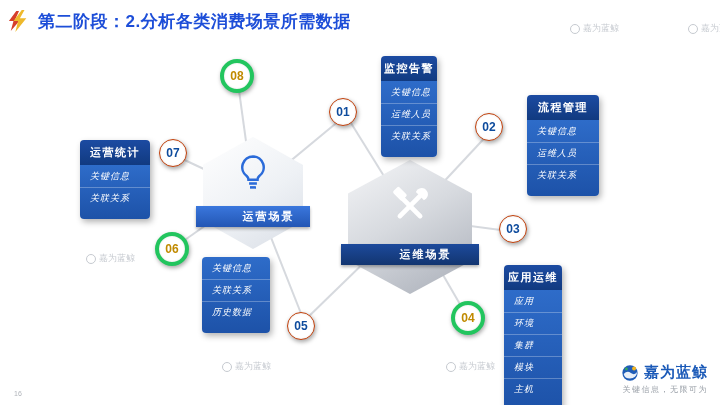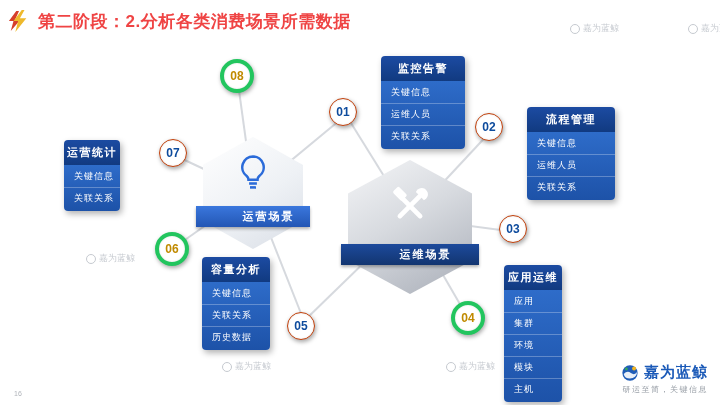--- a/index.html
+++ b/index.html
@@ -4,21 +4,21 @@
 <style>
   html,body{margin:0;padding:0;}
   body{
     width:720px;height:405px;position:relative;overflow:hidden;
     background:#ffffff;
     font-family:"Liberation Sans","DejaVu Sans",sans-serif;
   }
   
   .title-bar{position:absolute;left:8px;top:8px;display:flex;align-items:center;gap:8px;z-index:10;}
   .bolt-icon{width:22px;height:26px;flex:0 0 auto;}
-  .slide-title{font-size:17px;font-weight:bold;color:#ef4444;letter-spacing:.5px;}
+  .slide-title{font-size:17px;font-weight:bold;color:#1d4ed8;letter-spacing:.5px;}
   
   .links{position:absolute;left:0;top:0;z-index:1;}
   
   .hex-wrap{position:absolute;z-index:3;}
   .hex{position:absolute;inset:0;
     clip-path:polygon(50% 0,100% 25%,100% 75%,50% 100%,0 75%,0 25%);}
   .hex-light{background:linear-gradient(145deg,#ffffff 0%,#eef1f5 55%,#d9dee6 100%);
     filter:drop-shadow(3px 4px 4px rgba(0,0,0,.22));}
   .hex-gray{background:linear-gradient(150deg,#f4f5f7 0%,#d7dadf 45%,#a9aeb8 100%);
     filter:drop-shadow(3px 5px 5px rgba(0,0,0,.3));}
@@ -34,21 +34,21 @@
     display:flex;align-items:center;justify-content:center;
     font-size:12px;font-weight:bold;z-index:4;
     box-shadow:1px 2px 4px rgba(0,0,0,.35), inset 0 0 2px rgba(0,0,0,.15);}
   .node.blue{border:1px solid #c2410c;color:#0d4b9d;}
   .node.gold{border:4px solid #22c55e;color:#c08a00;}
   
   .info-box{position:absolute;z-index:5;border-radius:4px;overflow:hidden;
     box-shadow:2px 3px 6px rgba(0,0,0,.3);}
   .info-box .hd{background:linear-gradient(#1c4ba2,#113a80);color:#fff;
     font-size:11px;font-weight:bold;text-align:center;padding:5px 2px;letter-spacing:1.5px;}
-  .info-box .bd{background:linear-gradient(180deg,#2e6cc9,#1d52a8);padding:1px 0 2px 0;}
+  .info-box .bd{background:linear-gradient(180deg,#2e6cc9,#1d52a8);padding:1px 0 10px 0;font-style:italic;}
   .info-box .it{color:#fff;font-size:9px;padding:4px 4px 4px 10px;letter-spacing:1px;
     border-bottom:1px solid rgba(255,255,255,.28);}
   .info-box .it:last-child{border-bottom:none;}
   
   .wm{position:absolute;display:inline-flex;align-items:center;gap:3px;z-index:8;
     color:#c6cad0;font-size:9px;pointer-events:none;white-space:nowrap;}
   .wm-ic{width:8px;height:8px;border:1px solid #c6cad0;border-radius:50%;display:inline-block;}
   
   .footer{position:absolute;right:12px;bottom:10px;text-align:right;z-index:10;}
   .brand-row{display:flex;align-items:center;justify-content:flex-end;gap:5px;}
@@ -132,61 +132,60 @@
 <div class="node gold" style="left:155px;top:232px">
     <span>06</span>
   </div>
 <div class="node blue" style="left:159px;top:139px">
     <span>07</span>
   </div>
 <div class="node gold" style="left:220px;top:59px">
     <span>08</span>
   </div>
 
-<div class="info-box" style="left:381px;top:56px;width:84px">
+<div class="info-box" style="left:381px;top:56px;width:56px">
   <div class="hd">监控告警</div>
   <div class="bd">
     <div class="it">关键信息</div>
     <div class="it">运维人员</div>
     <div class="it">关联关系</div>
   </div>
 </div>
 
-<div class="info-box" style="left:527px;top:107px;width:88px">
+<div class="info-box" style="left:527px;top:95px;width:72px">
   <div class="hd">流程管理</div>
   <div class="bd">
     <div class="it">关键信息</div>
     <div class="it">运维人员</div>
     <div class="it">关联关系</div>
   </div>
 </div>
 
-<div class="info-box" style="left:64px;top:140px;width:56px">
+<div class="info-box" style="left:80px;top:140px;width:70px">
   <div class="hd">运营统计</div>
   <div class="bd">
     <div class="it">关键信息</div>
     <div class="it">关联关系</div>
   </div>
 </div>
 
 <div class="info-box" style="left:202px;top:257px;width:68px">
-  <div class="hd">容量分析</div>
   <div class="bd">
     <div class="it">关键信息</div>
     <div class="it">关联关系</div>
     <div class="it">历史数据</div>
   </div>
 </div>
 
 <div class="info-box" style="left:504px;top:265px;width:58px">
   <div class="hd">应用运维</div>
   <div class="bd">
     <div class="it">应用</div>
+    <div class="it">环境</div>
     <div class="it">集群</div>
-    <div class="it">环境</div>
     <div class="it">模块</div>
     <div class="it">主机</div>
   </div>
 </div>
 
 <div class="wm" style="left:570px;top:22px">
     <span class="wm-ic"></span>
     <span>嘉为蓝鲸</span>
   </div>
 <div class="wm" style="left:688px;top:22px">
@@ -209,16 +208,16 @@
 <div class="footer">
   <div class="brand-row">
     <svg width="18" height="18" viewBox="0 0 20 20">
       <circle cx="10" cy="10" r="8.5" fill="#1f5cb8"></circle>
       <path d="M3 11 q4 -4 8 -1 q4 3 7 -1 q-1 7 -8 7 q-6 0 -7 -5z" fill="#ffffff" opacity="0.9"></path>
       <circle cx="14.5" cy="5" r="2.2" fill="#f2b521"></circle>
       <circle cx="6" cy="5.5" r="1.6" fill="#35a85a"></circle>
     </svg>
     <span class="brand-name">嘉为蓝鲸</span>
   </div>
-  <div class="tagline">研运至简，关键信息</div>
+  <div class="tagline">关键信息，无限可为</div>
 </div>
 
 <div class="page-num">16</div>
 
 </body></html>

